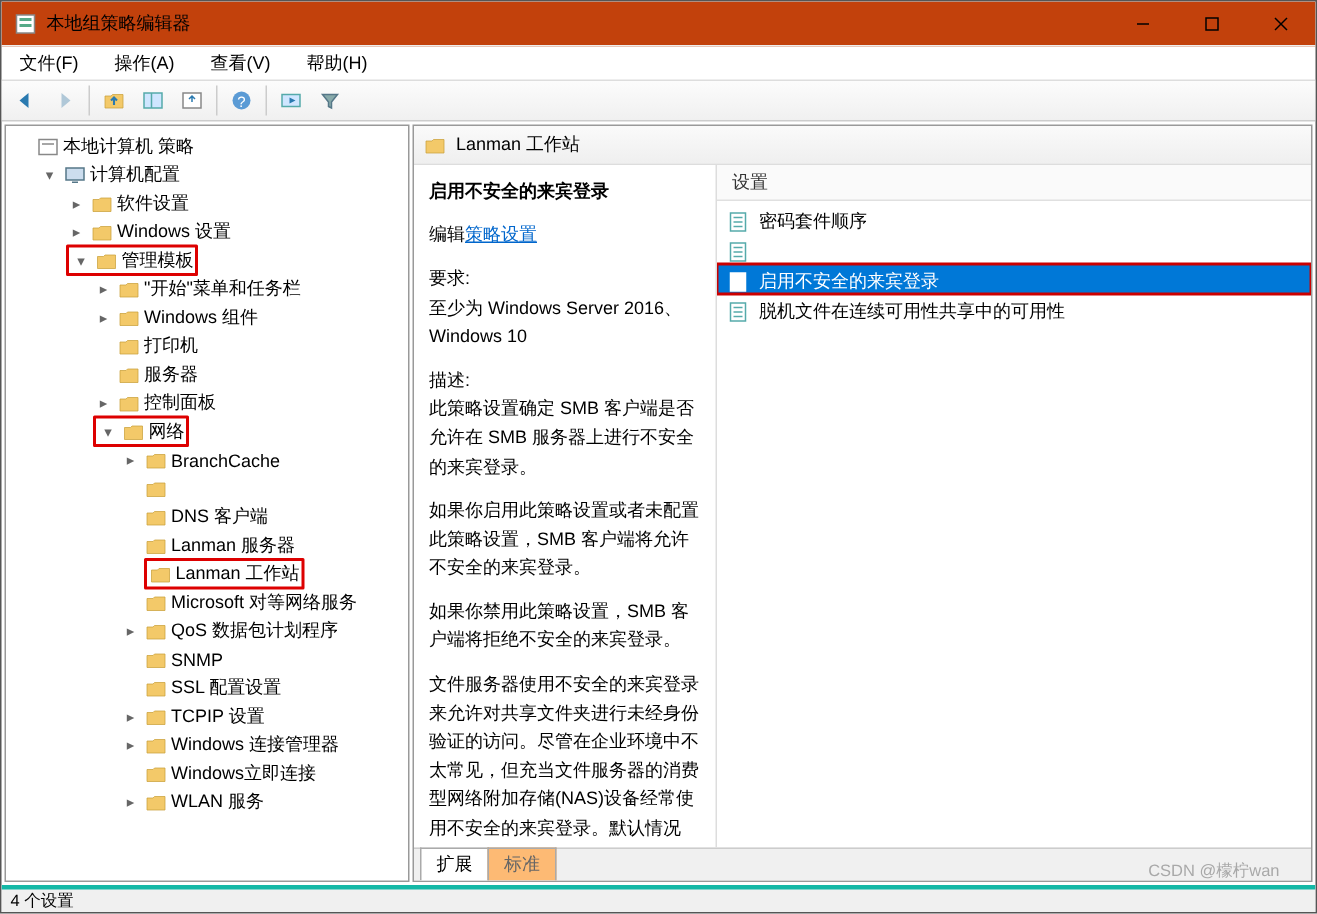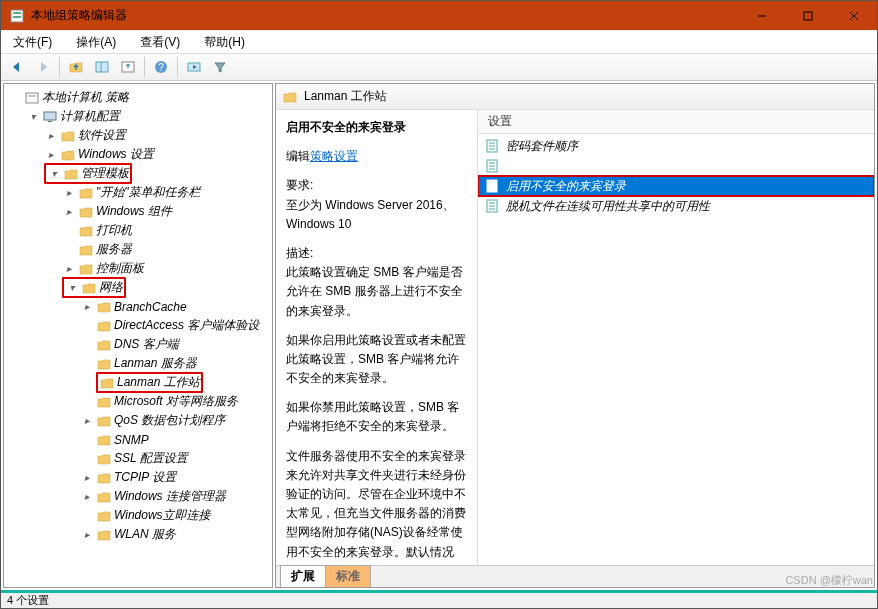--- a/index.html
+++ b/index.html
@@ -20,40 +20,40 @@
 .right-top { border: 1px solid #999; background: #fff; flex: 1; display: flex; flex-direction: column; overflow: hidden; }
 .breadcrumb { height: 26px; background: linear-gradient(#fafafa,#efefef); border-bottom: 1px solid #ddd; display: flex; align-items: center; padding-left: 6px; gap: 6px; font-size: 12px; }
 .detail-body { flex: 1; display: flex; overflow: hidden; }
 .detail-left { width: 202px; border-right: 1px solid #ddd; padding: 8px 10px; font-size: 12px; line-height: 1.6; overflow: hidden; }
 .detail-left .heading { font-weight: bold; margin-bottom: 10px; }
 .detail-left .link { color: #0066cc; text-decoration: underline; }
 .detail-left p { margin-bottom: 10px; }
 .detail-right { flex: 1; overflow: hidden; }
 .dr-header { height: 24px; border-bottom: 1px solid #e0e0e0; display: flex; align-items: center; padding-left: 10px; font-size: 12px; color: #333; background: #fafafa; }
 .dr-list { padding: 2px 0; }
-.dr-item { height: 20px; display: flex; align-items: center; padding-left: 6px; gap: 6px; font-size: 12px; font-style: italic; }
+.dr-item { height: 20px; display: flex; align-items: flex-end; padding-left: 6px; gap: 6px; font-size: 12px; }
 .dr-item.sel { background: #0078d7; color: #fff; }
 .dr-item.sel-hl { outline: 2px solid #c00; outline-offset: -1px; }
 .dr-iconbox { width: 16px; height: 16px; display: flex; align-items: center; justify-content: center; font-size: 12px; }
-.tabs { height: 22px; display: flex; align-items: flex-end; background: #f0f0f0; border-top: 1px solid #ccc; padding-left: 4px; font-weight: bold; }
+.tabs { height: 22px; display: flex; align-items: flex-end; background: #f0f0f0; border-top: 1px solid #ccc; padding-left: 4px; }
 .tab { padding: 2px 10px; font-size: 12px; border: 1px solid #aaa; background: #fff; border-bottom: none; margin-right: -1px; }
 .tab.inactive { background: #fdba74; color: #666; }
 .statusbar { height: 18px; border-top: 3px solid #14b8a6; font-size: 11px; padding-left: 6px; display: flex; align-items: center; background: #f0f0f0; }
-.tree { padding: 4px 2px; font-size: 12px; font-style: italic; }
+.tree { padding: 4px 2px; font-size: 12px; }
 .tree ul { list-style: none; padding-left: 18px; }
 .tree > ul { padding-left: 2px; }
 .tree li { white-space: nowrap; }
 .node { display: flex; align-items: center; height: 19px; gap: 2px; }
 .expander { width: 14px; text-align: center; color: #666; font-size: 10px; display: inline-block; }
 .ticon { width: 16px; height: 16px; display: flex; align-items: center; justify-content: center; }
 .folder-svg { fill: #f3c969; stroke: #c9a23b; stroke-width: 0.5; }
 .hl-red { border: 2px solid #d00; border-radius: 1px; padding: 0 1px; }
 .left::-webkit-scrollbar, .detail-left::-webkit-scrollbar { width: 16px; height: 16px; }
 .left::-webkit-scrollbar-thumb { background: #c0c0c0; border: 1px solid #a0a0a0; }
-.watermark { position: absolute; right: 4px; bottom: 20px; font-size: 11px; color: rgba(120,120,120,.6); }
+.watermark { position: absolute; right: 24px; bottom: 20px; font-size: 11px; color: rgba(120,120,120,.6); }
 svg.arrow-left path, svg.arrow-right path { fill:#2a7ab0; }
 svg.arrow-left.dim path, svg.arrow-right.dim path { fill:#b0c8d8; }
 </style>
 </head>
 <body>
 
 <div class="titlebar">
   <span class="icon">
     <svg width="16" height="16" viewBox="0 0 16 16">
         <rect x="2" y="2" width="12" height="12" fill="#fff" stroke="#888"></rect>
@@ -284,21 +284,20 @@
                             </div>
                           </li>
                           <li>
                             <div class="node">
                               <span class="expander"></span>
                               <span class="ticon">
                                 <svg width="16" height="16">
                                   <path class="folder-svg" d="M2 5h4l1-1h7v9H2z"></path>
                                 </svg>
                               </span>
-                              <span>DirectAccess 客户端体验设</span>
                             </div>
                           </li>
                           <li>
                             <div class="node">
                               <span class="expander"></span>
                               <span class="ticon">
                                 <svg width="16" height="16">
                                   <path class="folder-svg" d="M2 5h4l1-1h7v9H2z"></path>
                                 </svg>
                               </span>

